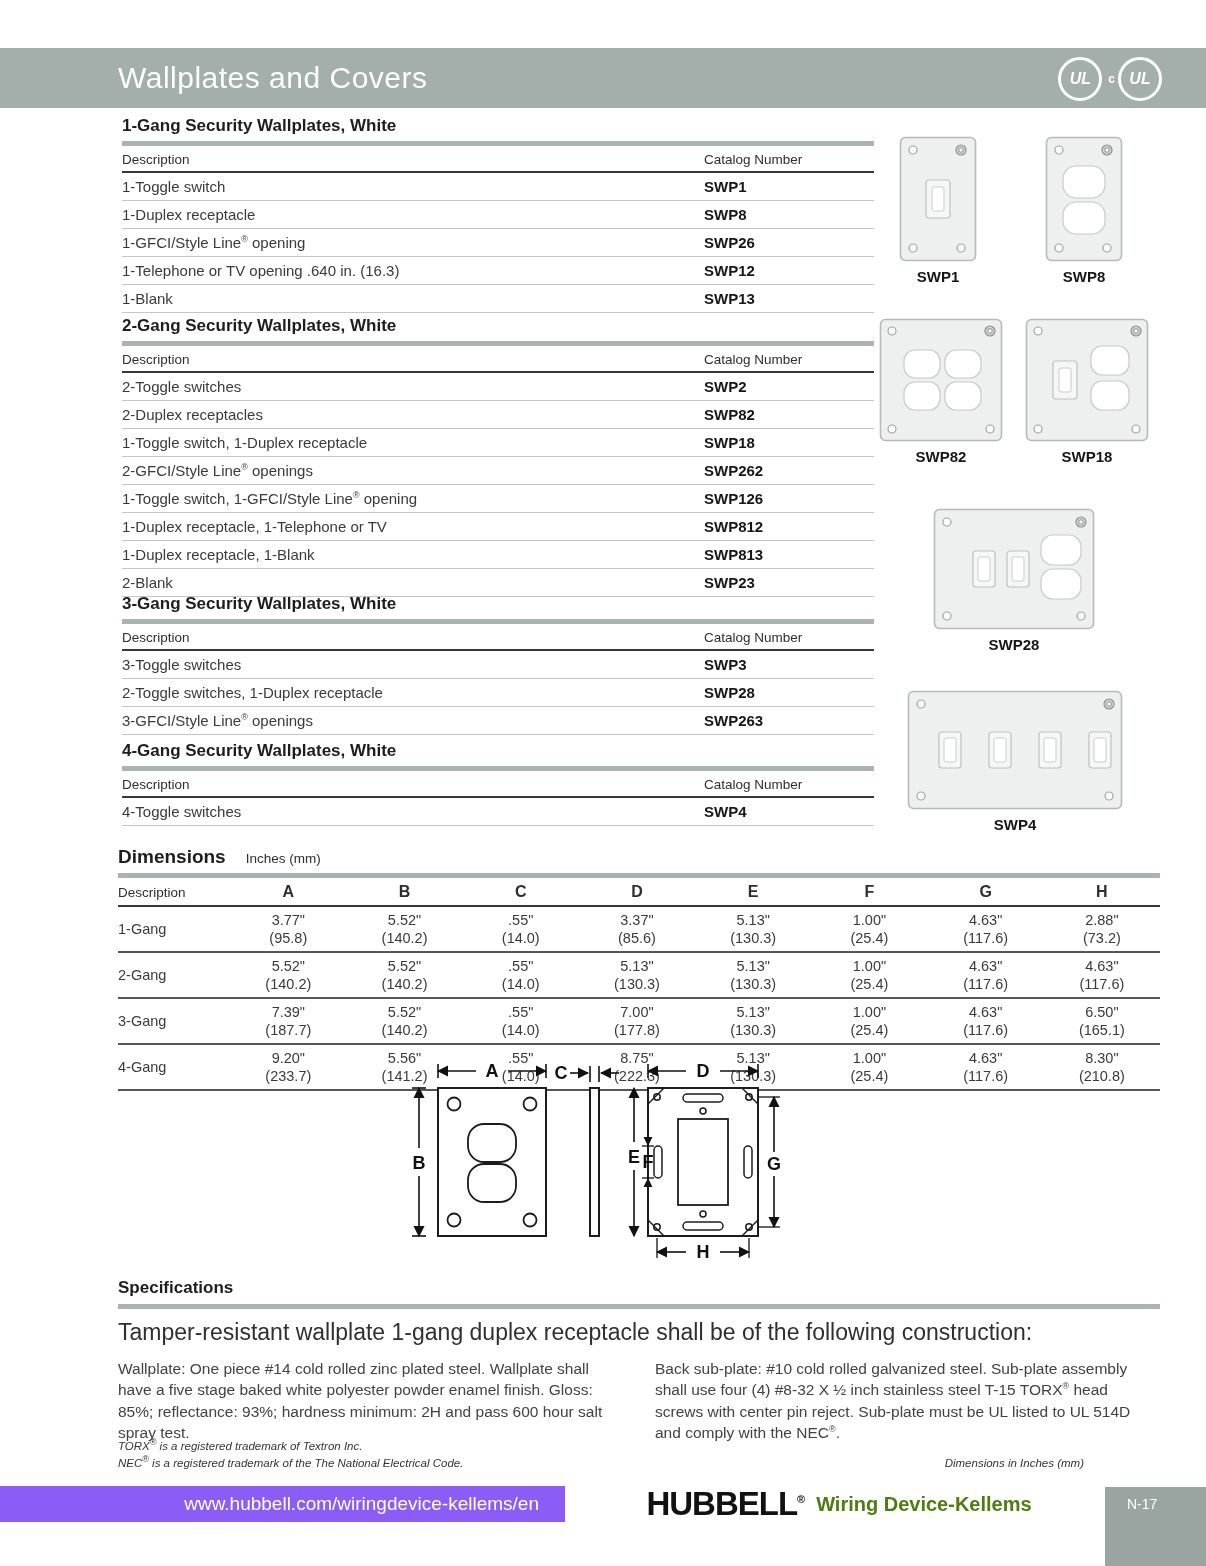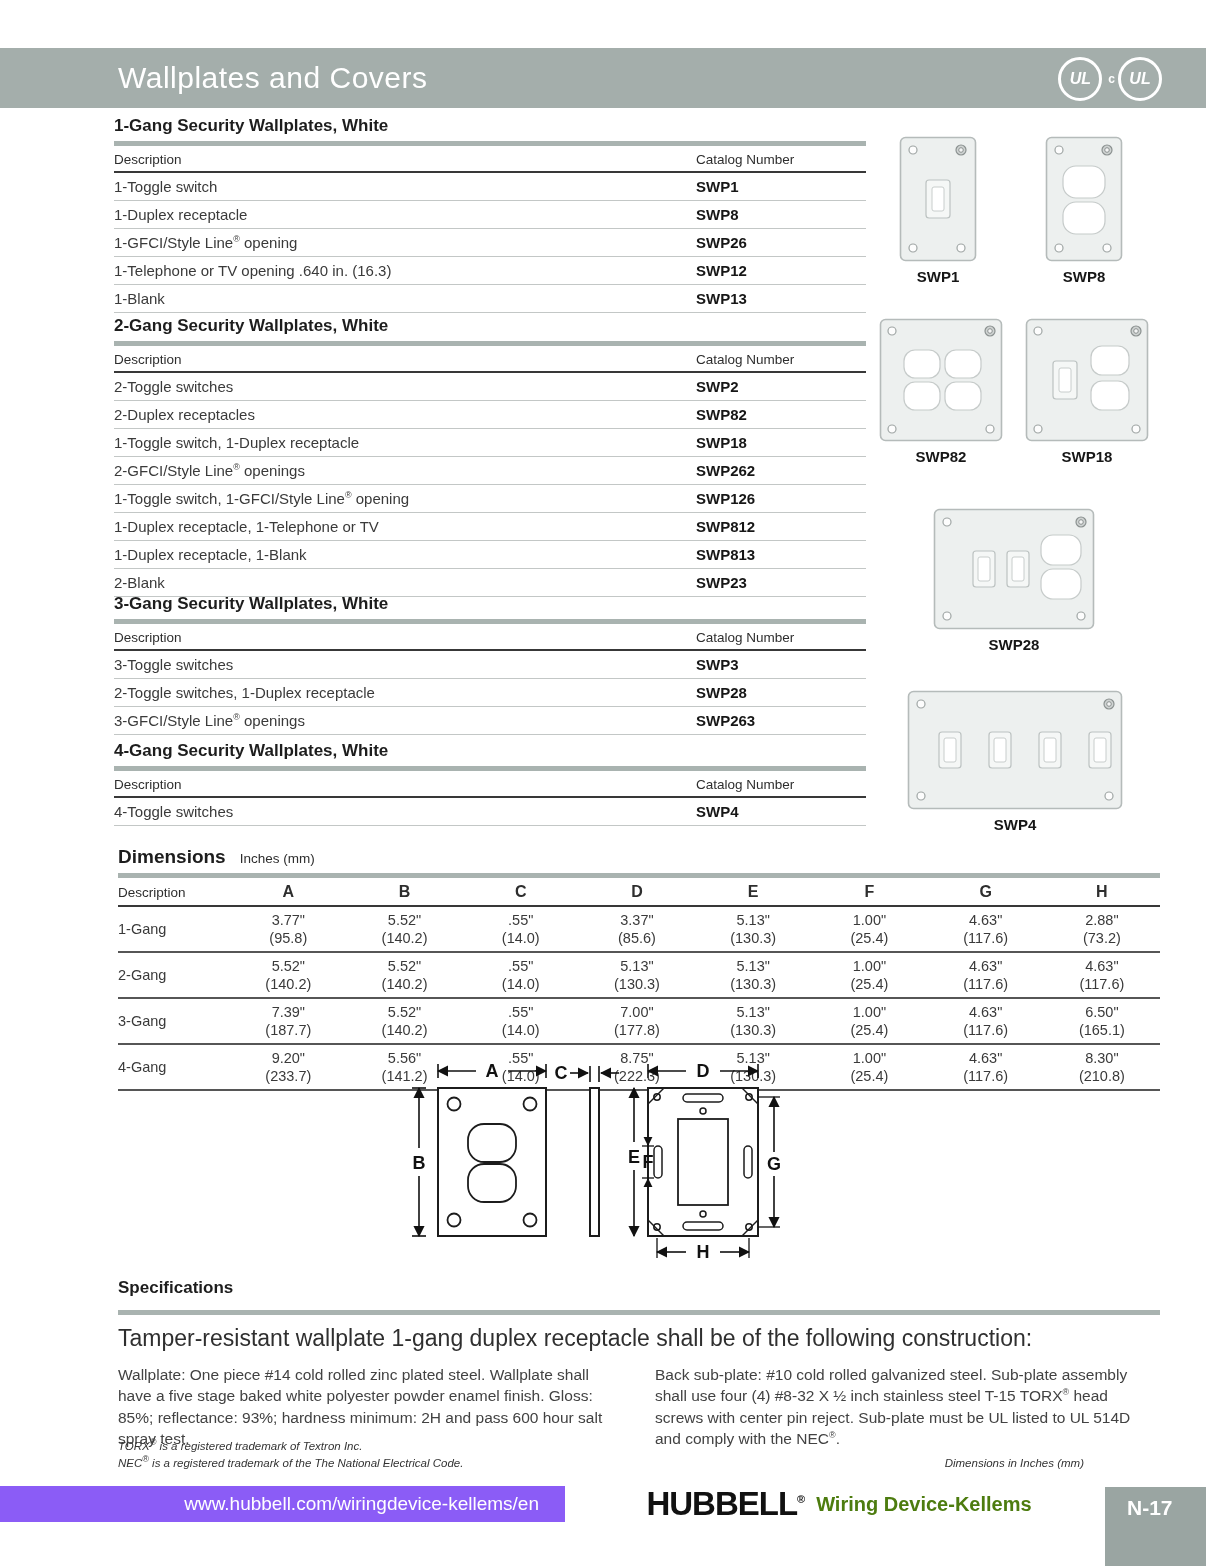--- a/index.html
+++ b/index.html
@@ -7,76 +7,76 @@
     position:relative;width:1206px;height:1566px;background:#ffffff;overflow:hidden;
     font-family:"Liberation Sans","DejaVu Sans",sans-serif;color:#2b2b2b;
   }
   
   .top-bar{position:absolute;left:0;top:48px;width:1206px;height:60px;background:#a4aeab;}
   .top-bar .bar-title{position:absolute;left:118px;top:13px;font-size:30px;font-weight:400;color:#ffffff;letter-spacing:.5px;}
   .ul-marks{position:absolute;right:44px;top:9px;display:flex;align-items:center;gap:6px;}
   .ul-badge{width:38px;height:38px;border:3px solid #ffffff;border-radius:50%;display:flex;align-items:center;justify-content:center;color:#ffffff;font-weight:700;font-size:16px;font-style:italic;}
   .c-prefix{color:#ffffff;font-size:12px;font-weight:700;margin-right:-3px;}
   
-  .sec{position:absolute;left:114px;width:752px;}
+  .sec{position:absolute;left:122px;width:752px;}
   .sec-title{font-size:17px;font-weight:700;color:#1d1d1d;margin:0 0 5px 0;}
   .rule{height:5px;background:#a9b3b0;}
   table{border-collapse:collapse;table-layout:fixed;}
   .cat-table{width:752px;}
   .cat-table col.w-desc{width:582px;}
   .cat-table col.w-cat{width:170px;}
   .cat-table thead th{font-size:13.5px;font-weight:400;color:#2e2e2e;text-align:left;padding:6px 0 4px 0;}
   .cat-table thead tr{border-bottom:2px solid #383838;}
   .cat-table tbody tr{border-bottom:1px solid #c3c7c6;}
   .cat-table td{font-size:15px;padding:5px 0 5px 0;color:#3a3a3a;}
   .cat-table td.c-cat{font-weight:700;color:#161616;}
   sup{font-size:9px;line-height:0;}
   
   .figure{position:absolute;text-align:center;}
   .figure .fig-label{margin-top:6px;font-size:15px;font-weight:700;color:#161616;}
   .plate{display:block;margin:0 auto;}
   
   .dims{position:absolute;left:118px;top:846px;width:1042px;}
-  .dims-head{display:flex;align-items:baseline;gap:14px;margin-bottom:5px;}
+  .dims-head{display:flex;align-items:baseline;gap:20px;margin-bottom:5px;}
   .dims-title{font-size:19px;font-weight:700;color:#1d1d1d;}
   .dims-sub{font-size:13.5px;color:#2e2e2e;}
   .dim-table{width:1042px;}
   .dim-table col.w-lbl{width:112px;}
   .dim-table col.w-v{width:116px;}
   .dim-table thead th{font-size:13.5px;color:#2e2e2e;text-align:center;font-weight:700;padding:5px 0 4px 0;}
   .dim-table thead th.d-label{font-weight:400;text-align:left;}
   .dim-table thead th{font-size:16px;}
   .dim-table thead th.d-label{font-size:13.5px;}
   .dim-table thead tr{border-bottom:2px solid #383838;}
   .dim-table tbody tr{border-bottom:2px solid #565656;}
   .dim-table td{font-size:14.5px;color:#3a3a3a;text-align:center;padding:4px 0;line-height:18px;}
   .dim-table td.d-label{text-align:left;}
   
   .diagram{position:absolute;left:398px;top:1058px;}
   .diagram text{font-family:"Liberation Sans","DejaVu Sans",sans-serif;font-weight:700;font-size:18px;fill:#111111;}
   
   .specs{position:absolute;left:118px;top:1278px;width:1042px;}
-  .specs-title{font-size:17px;font-weight:700;color:#1d1d1d;margin-bottom:12px;}
+  .specs-title{font-size:17px;font-weight:700;color:#1d1d1d;margin-bottom:6px;}
   .specs-intro{font-size:23px;color:#2f2f2f;margin-top:10px;}
   .specs-cols{position:relative;margin-top:12px;}
   .spec-col{font-size:15.5px;line-height:1.38;color:#424242;}
   .spec-left{position:absolute;left:0;top:0;width:500px;}
   .spec-right{position:absolute;left:537px;top:0;width:480px;}
   
   .footnotes{position:absolute;left:118px;top:1438px;width:1042px;font-size:11.5px;font-style:italic;color:#333333;line-height:17px;}
   .dims-note{position:absolute;right:76px;top:17px;font-size:11.5px;font-style:italic;color:#333333;}
   
   .footer-bar{position:absolute;left:0;top:1486px;width:565px;height:36px;background:#8b5cf6;}
   .footer-url{position:absolute;right:26px;top:7px;font-size:19px;color:#ffffff;}
   .brand-block{position:absolute;left:565px;top:1486px;width:548px;height:36px;background:#ffffff;display:flex;align-items:center;justify-content:center;}
   .brand-word{font-size:33px;font-weight:800;letter-spacing:-1px;color:#111111;}
   .brand-reg{font-size:11px;font-weight:700;vertical-align:super;color:#111111;}
   .brand-tagline{font-size:20px;font-weight:700;color:#4d7c0f;margin-left:12px;}
   .page-num-box{position:absolute;left:1105px;top:1487px;width:101px;height:79px;background:#9aa5a2;}
-  .page-num{padding:9px 17px 0 22px;font-size:21px;font-weight:700;color:#ffffff;}
+  .page-num{padding:9px 17px 0 22px;font-size:14px;font-weight:400;color:#ffffff;}
 </style>
 </head>
 <body>
 
 <div class="page">
 
   <div class="top-bar">
     <div class="bar-title">Wallplates and Covers</div>
     <div class="ul-marks">
       <span class="ul-badge">

